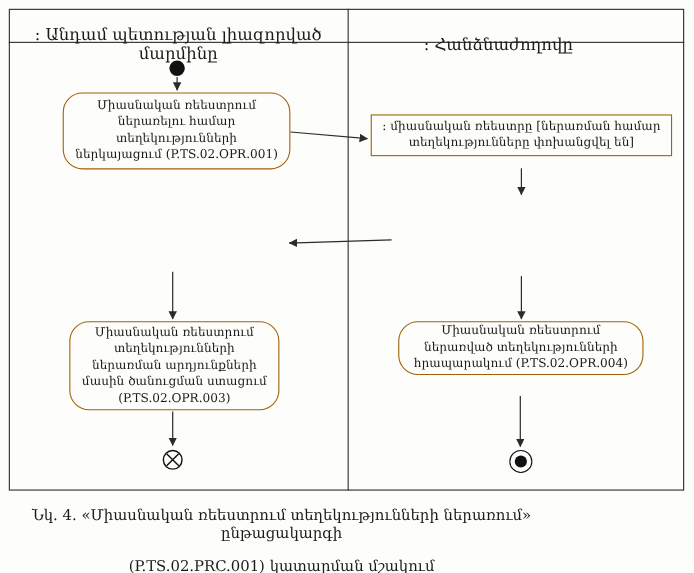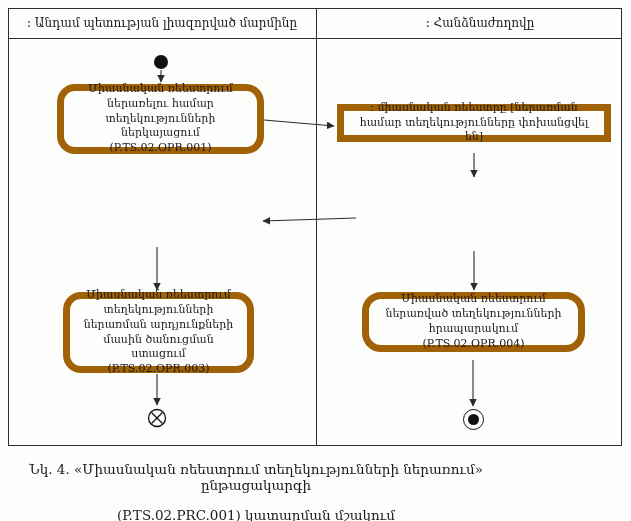--- a/index.html
+++ b/index.html
@@ -23,29 +23,29 @@
     position:absolute; left:316px; top:8px;
     width:0; height:438px;
     border-left:1px solid #2b2b2b;
   }
   .header-line {
     position:absolute; left:8px; top:38px;
     width:614px; height:0;
     border-top:1px solid #2b2b2b;
   }
   .lane-title {
-    position:absolute; top:8px; height:30px;
+    position:absolute; top:25px; height:30px;
     display:flex; align-items:center; justify-content:center;
-    font-size:12px; text-align:center;
+    font-size:15px; text-align:center;
   }
   .lane-title.left  { left:8px;  width:308px; }
-  .lane-title.right { left:316px; width:274px;margin-left:27px; }
+  .lane-title.right { left:316px; width:274px; }
   .node {
     position:absolute;
-    border:7px solid #a16207;
+    border:1px solid #a16207;
     background:#fdfdfb;
     display:flex; align-items:center; justify-content:center;
     text-align:center;
     font-size:11px; line-height:1.35;
     padding:4px 9px;
   }
   .rounded { border-radius:18px; }
   .initial-node {
     position:absolute; left:154px; top:55px;
     width:14px; height:14px;
@@ -115,21 +115,21 @@
   <div class="node" style="left:337px; top:104px; width:274px; height:38px;">
     <span>: միասնական ռեեստրը [ներառման համար տեղեկությունները փոխանցվել են]</span>
   </div>
 
 
 
   <div class="node rounded" style="left:63px; top:292px; width:191px; height:81px;">
     <span>Միասնական ռեեստրում տեղեկությունների ներառման արդյունքների մասին ծանուցման ստացում (P.TS.02.OPR.003)</span>
   </div>
 
-  <div class="node rounded" style="left:362px; top:292px; width:223px; height:60px;border-radius:19px;">
+  <div class="node rounded" style="left:362px; top:292px; width:223px; height:49px;">
     <span>Միասնական ռեեստրում ներառված տեղեկությունների հրապարակում (P.TS.02.OPR.004)</span>
   </div>
 
   <div class="flow-final">
     <svg width="20" height="20">
       <circle cx="10" cy="10" r="8.5" fill="none" stroke="#111" stroke-width="1.3"></circle>
       <line x1="4.5" y1="4.5" x2="15.5" y2="15.5" stroke="#111" stroke-width="1.3"></line>
       <line x1="15.5" y1="4.5" x2="4.5" y2="15.5" stroke="#111" stroke-width="1.3"></line>
     </svg>
   </div>

